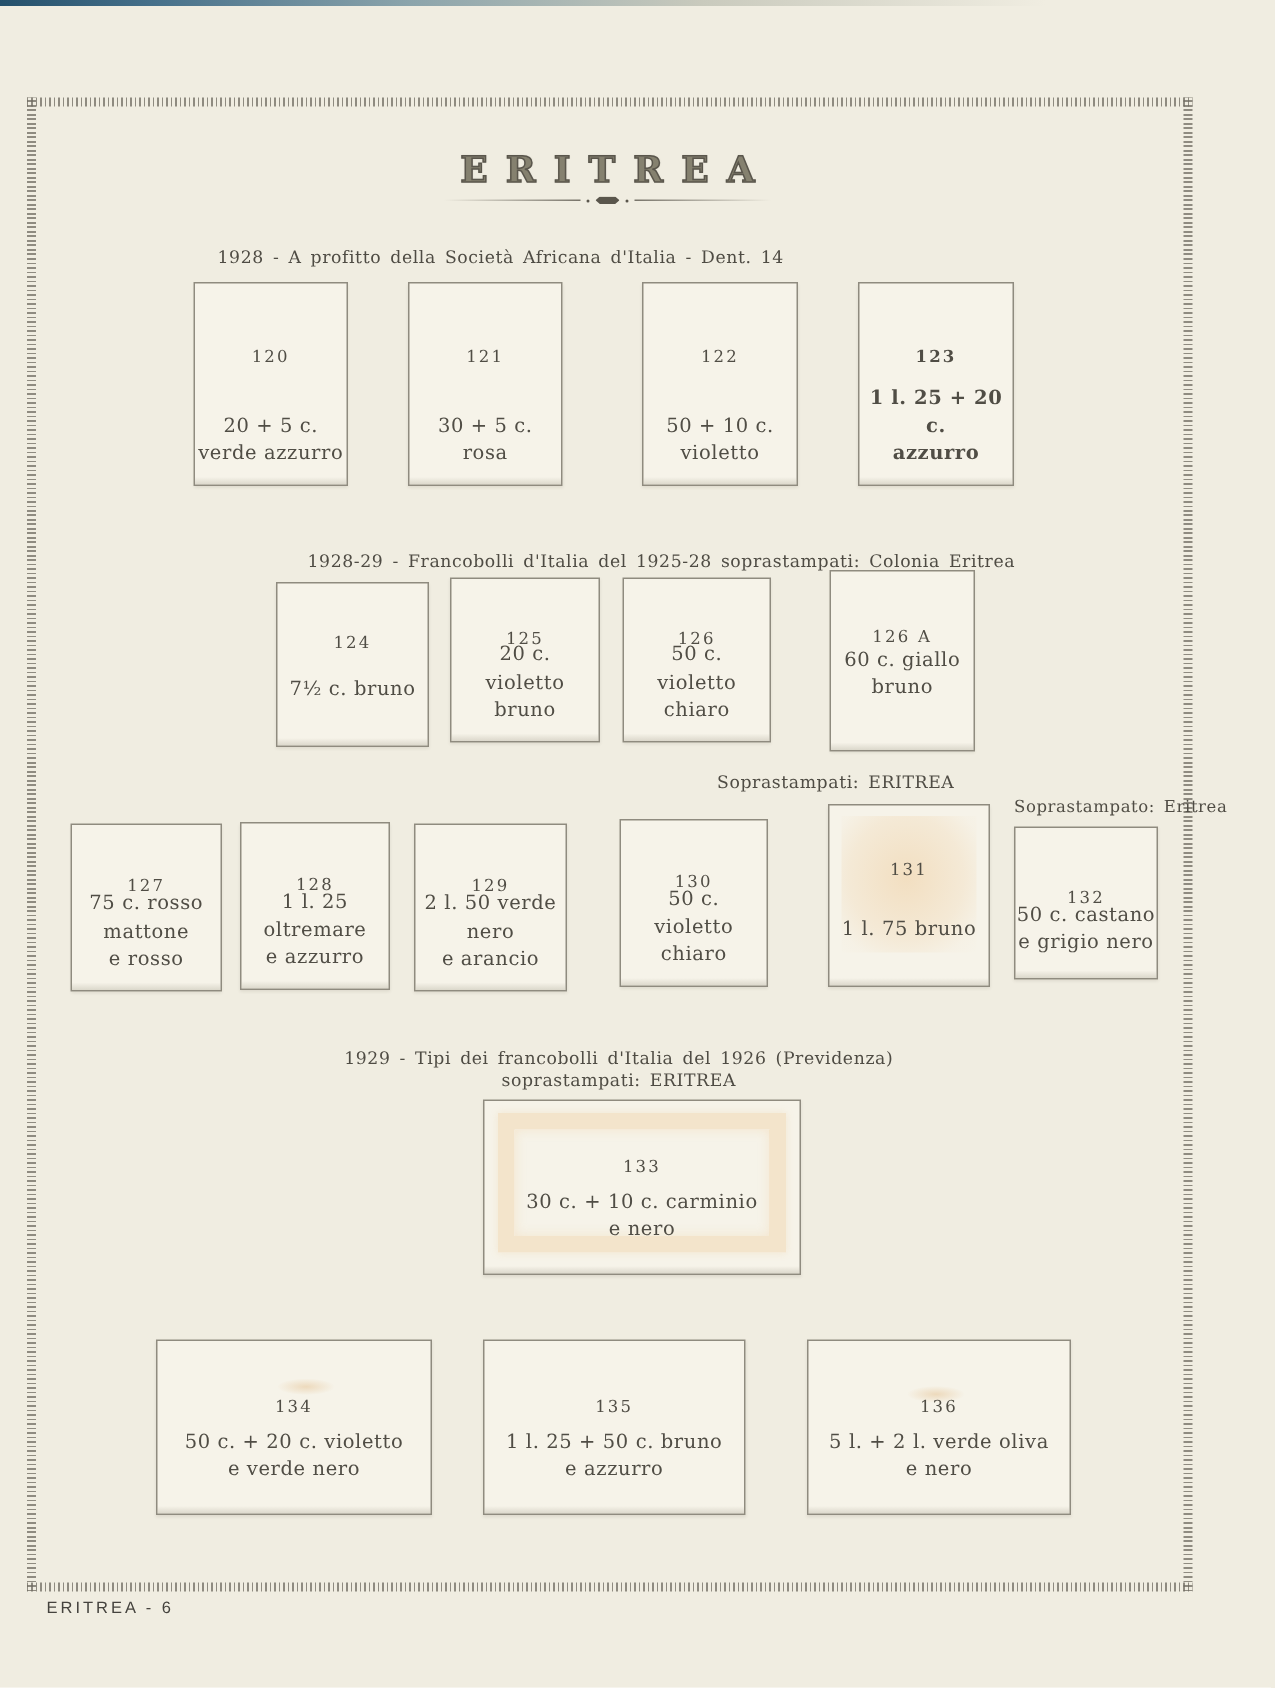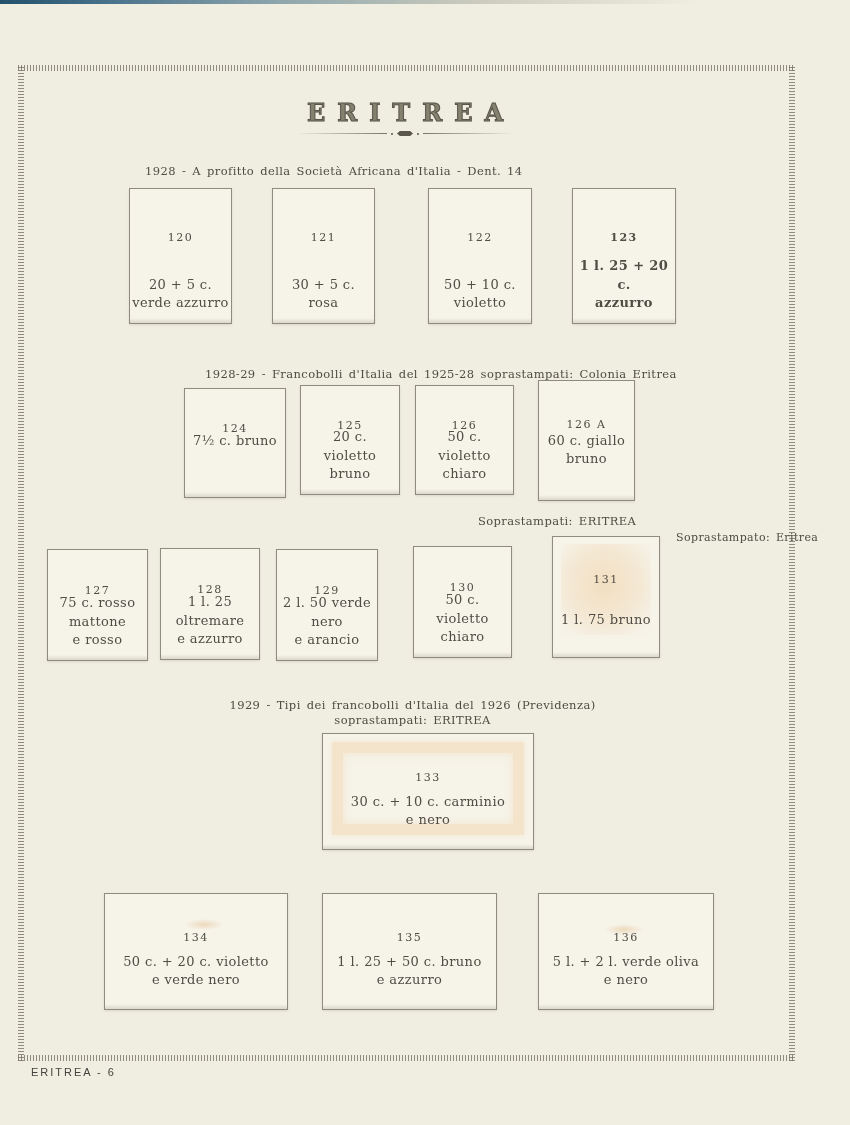--- a/index.html
+++ b/index.html
@@ -73,36 +73,36 @@
     font-size:13px;letter-spacing:0.4px;line-height:1.4;color:#504d45;white-space:pre-line;}
 
   
   .s120{left:129px;top:188px;width:101px;height:134px;}
   .s121{left:272px;top:188px;width:101px;height:134px;}
   .s122{left:428px;top:188px;width:102px;height:134px;}
   .s123{left:572px;top:188px;width:102px;height:134px;font-weight:bold;}
   .s124{left:184px;top:388px;width:100px;height:108px;}
   .s125{left:300px;top:385px;width:98px;height:108px;}
   .s126{left:415px;top:385px;width:97px;height:108px;}
-  .s126a{left:538px;top:380px;width:95px;height:119px;}
+  .s126a{left:553px;top:380px;width:95px;height:119px;}
   .s127{left:47px;top:549px;width:99px;height:110px;}
   .s128{left:160px;top:548px;width:98px;height:110px;}
   .s129{left:276px;top:549px;width:100px;height:110px;}
   .s130{left:413px;top:546px;width:97px;height:110px;}
   .s131{left:552px;top:536px;width:106px;height:120px;}
   .s132{left:676px;top:551px;width:94px;height:100px;}
   .s133{left:322px;top:733px;width:173px;height:115px;padding-left:37px;}
   .s134{left:104px;top:893px;width:182px;height:115px;}
   .s135{left:322px;top:893px;width:173px;height:115px;}
   .s136{left:538px;top:893px;width:174px;height:115px;}
 
   .s131 .num{top:30%;} .s131 .cap{bottom:28px;}
   .s132 .num{top:40%;} .s132 .cap{bottom:14px;}
   .s126a .cap{bottom:32px;}
-  .s124 .cap{bottom:47px;}
+  .s124 .cap{bottom:28px;}
   .s133 .cap,.s134 .cap,.s135 .cap,.s136 .cap{bottom:20px;}
   .s133 .num,.s134 .num,.s135 .num,.s136 .num{top:32%;}
 
   
   .tone-blotch{position:absolute;left:8%;right:8%;top:6%;bottom:18%;
     background:radial-gradient(ellipse at 48% 45%, rgba(235,183,115,0.34), rgba(235,183,115,0.16) 58%, rgba(235,183,115,0.03) 82%, transparent);}
   .tone-ring{position:absolute;left:9px;right:9px;top:8px;bottom:14px;
     border:11px solid rgba(238,190,125,0.28);
     box-shadow:inset 0 0 8px rgba(238,190,125,0.25), 0 0 5px rgba(238,190,125,0.22);}
   .tone-spot{position:absolute;width:38px;height:11px;border-radius:50%;
@@ -206,20 +206,25 @@
   <div class="stamp s130">
     <div class="num">130</div>
     <div class="cap">50 c.
 violetto chiaro</div>
   </div>
   <div class="stamp s131">
     <div class="tone-blotch"></div>
     <div class="num">131</div>
     <div class="cap">1 l. 75 bruno</div>
   </div>
+  <div class="stamp s132">
+    <div class="num">132</div>
+    <div class="cap">50 c. castano
+e grigio nero</div>
+  </div>
 
   <div class="heading h4">
     <div>1929 - Tipi dei francobolli d'Italia del 1926 (Previdenza)</div>
     <div>soprastampati: ERITREA</div>
   </div>
 
   <div class="stamp s133">
     <div class="tone-ring"></div>
     <div class="num">133</div>
     <div class="cap">30 c. + 10 c. carminio

